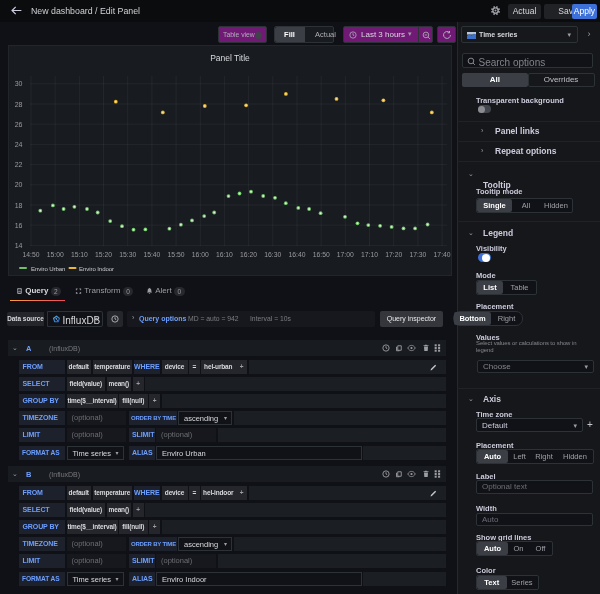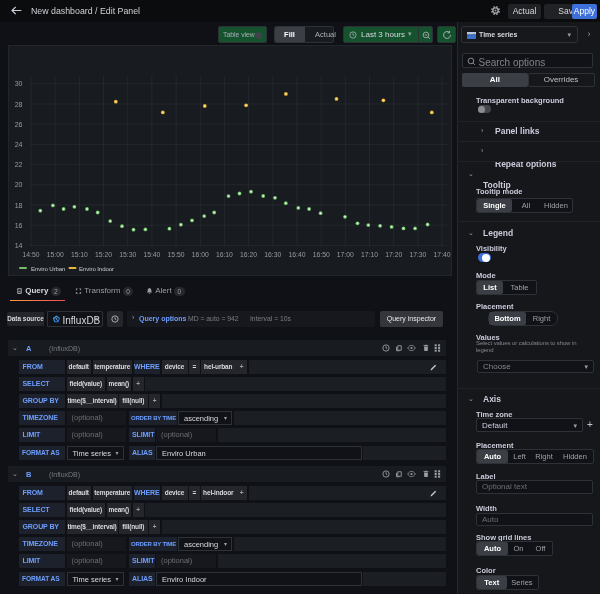--- a/index.html
+++ b/index.html
@@ -1,20 +1,20 @@
 <!DOCTYPE html>
 <html><head>
 <meta charset="utf-8">
 <style>
   html,body{margin:0;padding:0;}
   body{width:600px;height:594px;background:#0f1116;font-family:"Liberation Sans",sans-serif;overflow:hidden;position:relative;color:#ccccdc;}
   .abs{position:absolute;}
   #topnav{left:0;top:0;width:600px;height:22px;background:#0b0c0e;position:absolute;}
   .navbtn{position:absolute;top:3.5px;height:15px;line-height:15px;font-size:8.5px;color:#d8d9dd;background:#202226;border-radius:2px;text-align:center;}
-  .tbox{position:absolute;top:26px;height:17px;background:#14532d;border:1px solid #2c3235;border-radius:2px;box-sizing:border-box;color:#aeaeb7;font-size:7.5px;white-space:nowrap;}
+  .tbox{position:absolute;top:26px;height:17px;background:#701a75;border:1px solid #2c3235;border-radius:2px;box-sizing:border-box;color:#aeaeb7;font-size:7.5px;white-space:nowrap;}
   #panel{left:8px;top:45px;width:444px;height:231px;background:#181b1f;border:1px solid #22252a;box-sizing:border-box;position:absolute;}
   .tab{position:absolute;top:287px;height:12px;font-size:8px;color:#d8d9dd;font-weight:bold;}
   .badge{display:inline-block;background:#26282d;border-radius:5px;font-size:6.5px;color:#9d9da5;padding:0 3.5px;height:9px;line-height:9px;position:relative;top:-0.5px;font-weight:normal;}
   .qlbl{position:absolute;height:14px;line-height:14px;background:#1c212c;color:#6e9fff;font-size:7px;font-weight:bold;padding-left:3.5px;box-sizing:border-box;white-space:nowrap;overflow:hidden;letter-spacing:-0.1px;}
   .qseg{position:absolute;height:14px;line-height:14px;background:#24262c;color:#d8d9dd;font-size:6.5px;font-weight:bold;text-align:center;white-space:nowrap;overflow:hidden;letter-spacing:-0.15px;}
   .qopt{position:absolute;height:14px;line-height:14px;background:#16181d;color:#6c6e75;font-size:7.5px;padding-left:5px;box-sizing:border-box;white-space:nowrap;}
   .qfill{position:absolute;height:14px;background:#1b1e23;}
   .qinp{position:absolute;height:14px;line-height:13px;background:#111217;border:1px solid #2c3235;box-sizing:border-box;color:#d8d9dd;font-size:7.5px;padding-left:5px;white-space:nowrap;}
   #sidebar{left:457px;top:22px;width:143px;height:572px;background:#15171b;border-left:1px solid #26282d;box-sizing:border-box;position:absolute;}
   .slbl{position:absolute;font-size:7.5px;font-weight:bold;color:#ccccdc;white-space:nowrap;}
@@ -61,20 +61,21 @@
         <path d="M4.7 7h4.6M10.7 10.7L14 14" stroke="#aeaeb7" stroke-width="1.5" fill="none"></path>
       </svg>
   </div>
   <div class="tbox" style="left:437px;width:19px;">
     <svg style="position:absolute;left:3.5px;top:3px" width="10" height="10" viewBox="0 0 16 16">
         <path d="M13.5 8a5.5 5.5 0 1 1-1.6-3.9M12 1.5v3h-3" stroke="#aeaeb7" stroke-width="1.6" fill="none"></path>
       </svg>
   </div>
 </div>
 <div id="panel">
+  <div class="abs" style="left:0;top:7px;width:442px;text-align:center;font-size:8.5px;color:#d8d9dd;">Panel Title</div>
   <svg class="abs" style="left:0;top:0" width="442" height="229">
 <line x1="21" x2="438" y1="37.8" y2="37.8" stroke="rgba(204,204,220,0.062)" stroke-width="1"></line>
 <line x1="21" x2="438" y1="58.0" y2="58.0" stroke="rgba(204,204,220,0.062)" stroke-width="1"></line>
 <line x1="21" x2="438" y1="78.2" y2="78.2" stroke="rgba(204,204,220,0.062)" stroke-width="1"></line>
 <line x1="21" x2="438" y1="98.4" y2="98.4" stroke="rgba(204,204,220,0.062)" stroke-width="1"></line>
 <line x1="21" x2="438" y1="118.6" y2="118.6" stroke="rgba(204,204,220,0.062)" stroke-width="1"></line>
 <line x1="21" x2="438" y1="138.8" y2="138.8" stroke="rgba(204,204,220,0.062)" stroke-width="1"></line>
 <line x1="21" x2="438" y1="159.0" y2="159.0" stroke="rgba(204,204,220,0.062)" stroke-width="1"></line>
 <line x1="21" x2="438" y1="179.2" y2="179.2" stroke="rgba(204,204,220,0.062)" stroke-width="1"></line>
 <line x1="21" x2="438" y1="199.4" y2="199.4" stroke="rgba(204,204,220,0.062)" stroke-width="1"></line>
@@ -408,21 +409,21 @@
 <div class="abs" style="left:527.5px;top:73px;width:67px;height:14px;background:#15171b;border:1px solid #2c3235;box-sizing:border-box;border-radius:2px;text-align:center;line-height:12px;font-size:8px;color:#c0c0c8;">Overrides</div>
 <div class="slbl" style="left:476px;top:96px;">Transparent background</div>
 <div class="abs" style="left:477.5px;top:105px;width:13px;height:8px;border-radius:4px;background:#44464d;">
       <span style="position:absolute;left:0.5px;top:0.5px;width:7px;height:7px;border-radius:50%;background:#8b8c92;"></span>
     </div>
 <div class="abs" style="left:457px;top:120.5px;width:143px;height:1px;background:#202226;"></div>
 <span class="abs" style="left:481px;top:126.5px;font-size:7px;color:#9d9da5;">›</span>
 <div class="sechdr" style="left:495px;top:126px;font-size:8.5px;">Panel links</div>
 <div class="abs" style="left:457px;top:140.5px;width:143px;height:1px;background:#202226;"></div>
 <span class="abs" style="left:481px;top:146.5px;font-size:7px;color:#9d9da5;">›</span>
-<div class="sechdr" style="left:495px;top:146px;font-size:8.5px;margin-top:13px;">Repeat options</div>
+<div class="sechdr" style="left:495px;top:146px;font-size:8.5px;">Repeat options</div>
 <div class="abs" style="left:457px;top:161px;width:143px;height:1px;background:#202226;"></div>
 <span class="abs" style="left:468px;top:170px;font-size:7px;color:#9d9da5;">⌄</span>
 <div class="sechdr" style="left:483px;top:180px;text-align:center;">Tooltip</div>
 <div class="slbl" style="left:476px;top:187px;">Tooltip mode</div>
 <div class="sbtngrp" style="left:476px;top:197.5px;height:13px;">
       <span class="sbtn sel" style="width:35px;line-height:13px;">Single</span>
       <span class="sbtn" style="width:28px;line-height:13px;">All</span>
       <span class="sbtn" style="width:32px;line-height:13px;">Hidden</span>
     </div>
 <div class="abs" style="left:457px;top:221px;width:143px;height:1px;background:#202226;"></div>
@@ -431,21 +432,21 @@
 <div class="slbl" style="left:476px;top:244px;">Visibility</div>
 <div class="abs" style="left:477.5px;top:253px;width:13px;height:9px;border-radius:5px;background:#3d71d9;">
       <span style="position:absolute;right:0.5px;top:0.5px;width:8px;height:8px;border-radius:50%;background:#fff;"></span>
     </div>
 <div class="slbl" style="left:476px;top:271px;">Mode</div>
 <div class="sbtngrp" style="left:476px;top:279.5px;height:13px;">
       <span class="sbtn sel" style="width:26px;line-height:13px;">List</span>
       <span class="sbtn" style="width:33px;line-height:13px;">Table</span>
     </div>
 <div class="slbl" style="left:476px;top:302px;">Placement</div>
-<div class="sbtngrp" style="left:488px;top:311px;height:13px;border-radius:7px;">
+<div class="sbtngrp" style="left:453px;top:311px;height:13px;border-radius:7px;">
       <span class="sbtn sel" style="width:37px;line-height:13px;">Bottom</span>
       <span class="sbtn" style="width:31px;line-height:13px;">Right</span>
     </div>
 <div class="slbl" style="left:476px;top:333px;">Values</div>
 <div class="abs" style="left:476px;top:340px;width:106px;font-size:6px;color:#85868d;line-height:7.3px;letter-spacing:-0.1px;">Select values or calculations to show in legend</div>
 <div class="sinp" style="left:477px;top:359.5px;width:117px;height:13.5px;color:#85868d;line-height:12px;">Choose<span style="position:absolute;right:5px;top:0.5px;font-size:7px;color:#9d9da5;">▾</span></div>
 <div class="abs" style="left:457px;top:388px;width:143px;height:1px;background:#202226;"></div>
 <span class="abs" style="left:468px;top:395px;font-size:7px;color:#9d9da5;">⌄</span>
 <div class="sechdr" style="left:483px;top:394px;">Axis</div>
 <div class="slbl" style="left:476px;top:410px;">Time zone</div>

